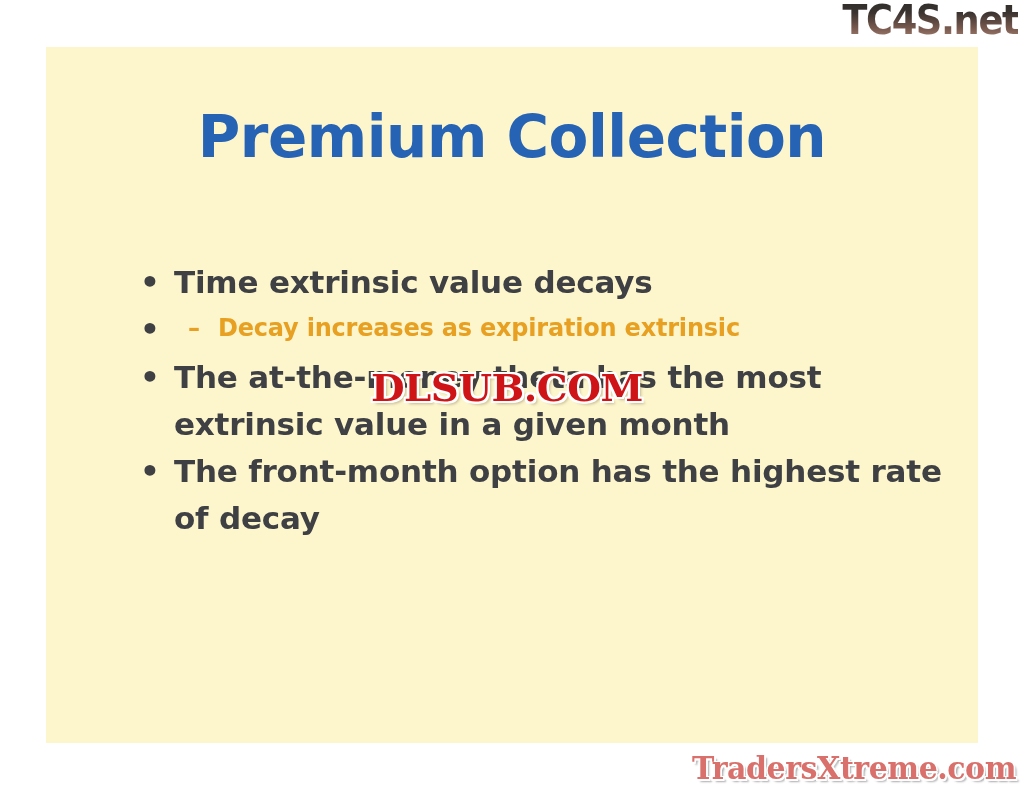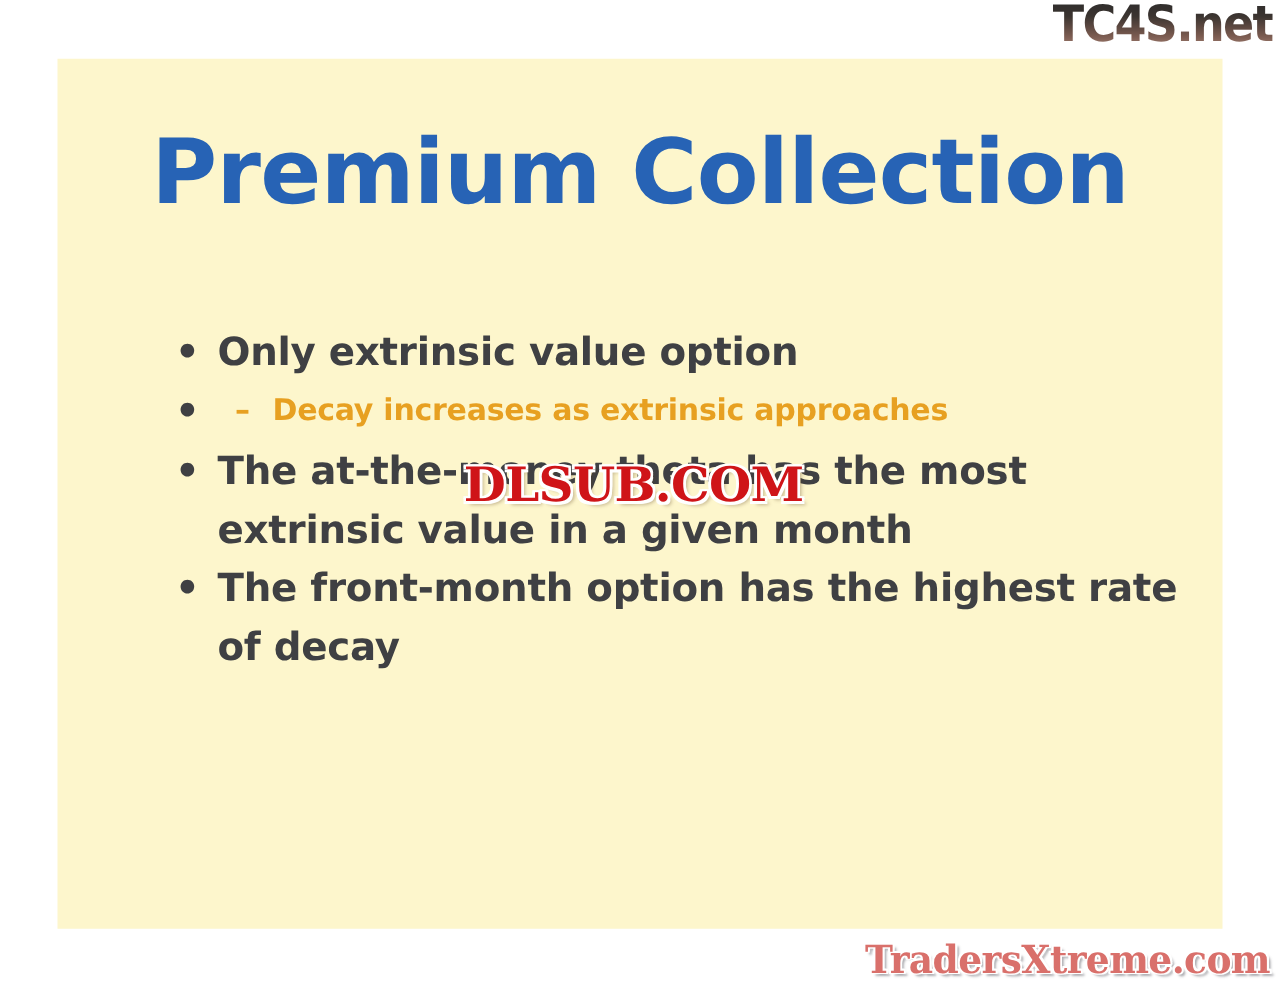--- a/index.html
+++ b/index.html
@@ -59,21 +59,21 @@
 
   
   .slide-title {
     position: absolute;
     left: 0;
     top: 58px;
     width: 932px;
     text-align: center;
     font-family: "DejaVu Sans", sans-serif;
     font-weight: bold;
-    font-size: 72px;
+    font-size: 58px;
     line-height: 64px;
     letter-spacing: -0.5px;
     color: #2763b5;
     white-space: nowrap;
   }
 
   
   .body-block {
     position: absolute;
     left: 44px;
@@ -184,30 +184,30 @@
   <div class="tc4s-logo">TC4S.net</div>
 
   <div class="slide-panel">
 
     <div class="slide-title">Premium Collection</div>
 
     <div class="body-block">
 
       <div class="bullet-row">
         <span class="marker">•</span>
-        <span>Only extrinsic value option</span>
+        <span>Time extrinsic value decays</span>
       </div>
 
       <div class="bullet-row">
         <span class="marker">•</span>
       </div>
 
       <div class="sub-row">
         <span class="marker">–</span>
-        <span>Decay increases as extrinsic approaches</span>
+        <span>Decay increases as expiration extrinsic</span>
       </div>
 
       <div class="bullet-row row-gap-top">
         <span class="marker">•</span>
         <span>The at-the-money theta has the most extrinsic value in a given month</span>
       </div>
 
       <div class="bullet-row">
         <span class="marker">•</span>
         <span>The front-month option has the highest rate of decay</span>

